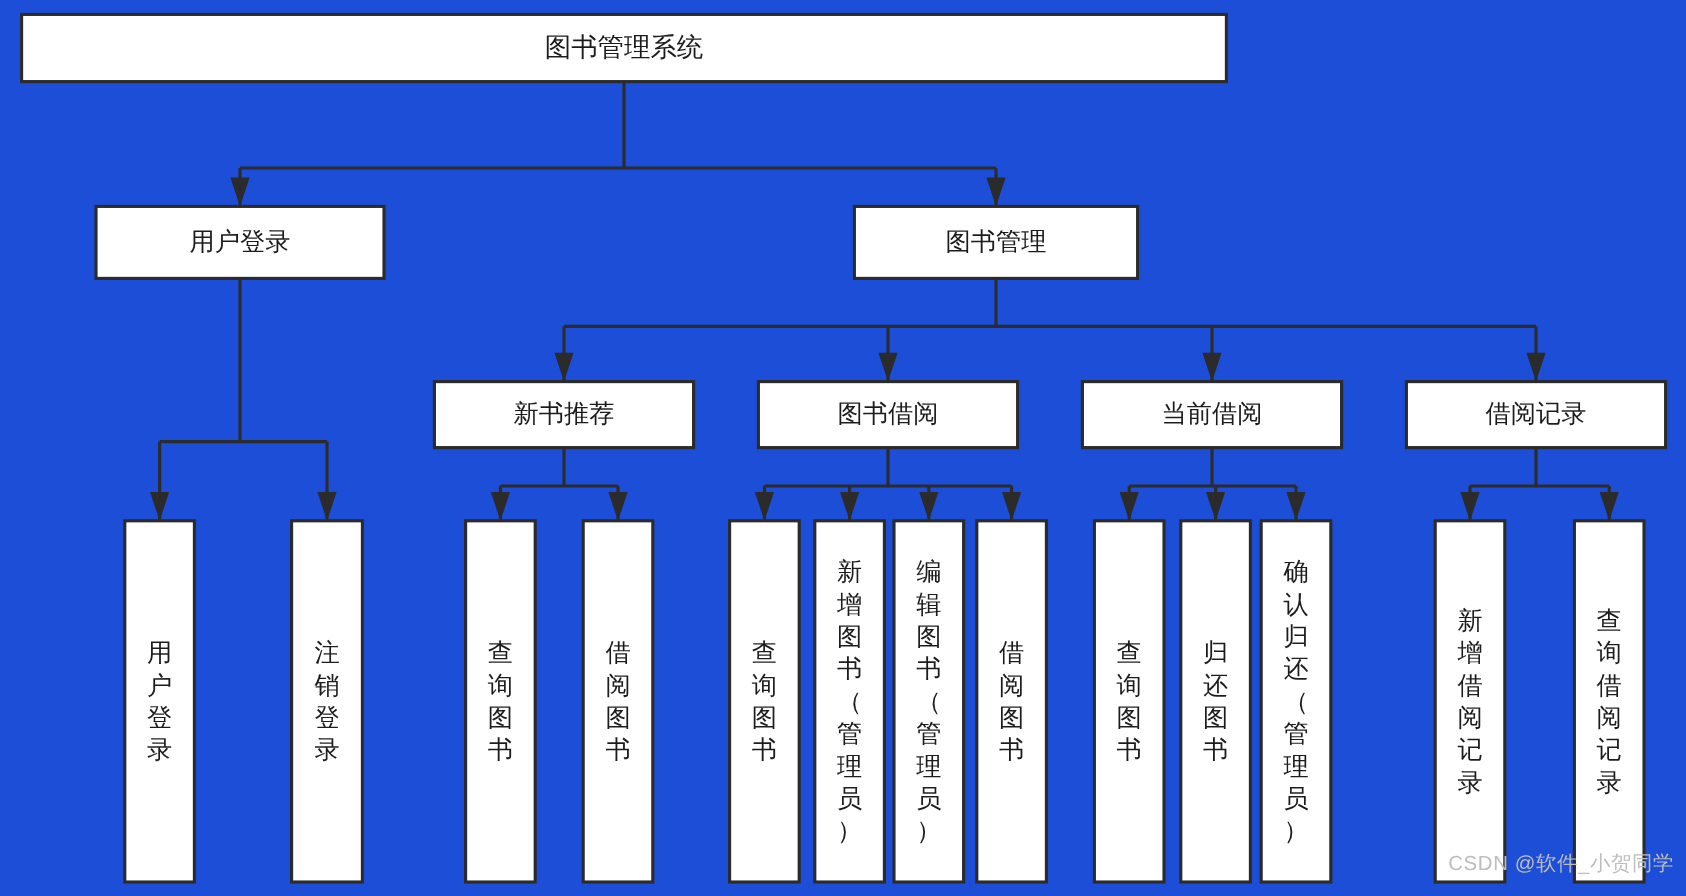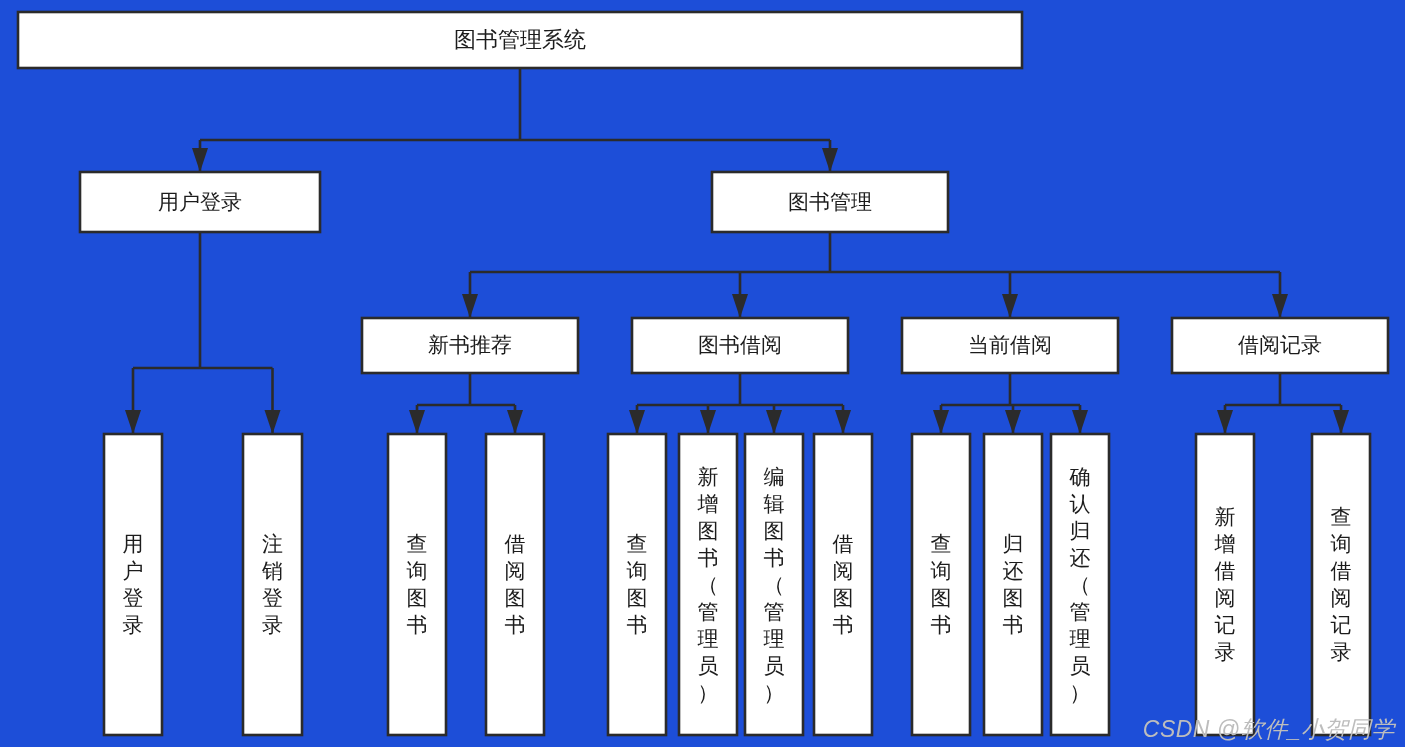--- a/index.html
+++ b/index.html
@@ -51,27 +51,26 @@
   }
   .vert-label {
     fill: #1c1c1c;
     font-family: "Liberation Sans", "DejaVu Sans", sans-serif;
     font-size: 21px;
     text-anchor: middle;
   }
   .watermark {
     position: absolute;
     right: 10px;
-    bottom: 2px;
+    bottom: 16px;
     color: #bdbdbd;
-    font-size: 23px;
+    font-size: 17px;
     font-family: "Liberation Sans", "DejaVu Sans", sans-serif;
     white-space: nowrap;
     letter-spacing: 0.5px;
-    font-style: italic;
   }
 </style>
 </head>
 <body>
 
 <div id="stage">
   <svg id="diagram" viewBox="0 0 1405 747">
       <g>
         <line x1="520" y1="68" x2="520" y2="140" class="edge"></line>
         <line x1="200" y1="140" x2="830" y2="140" class="edge"></line>

